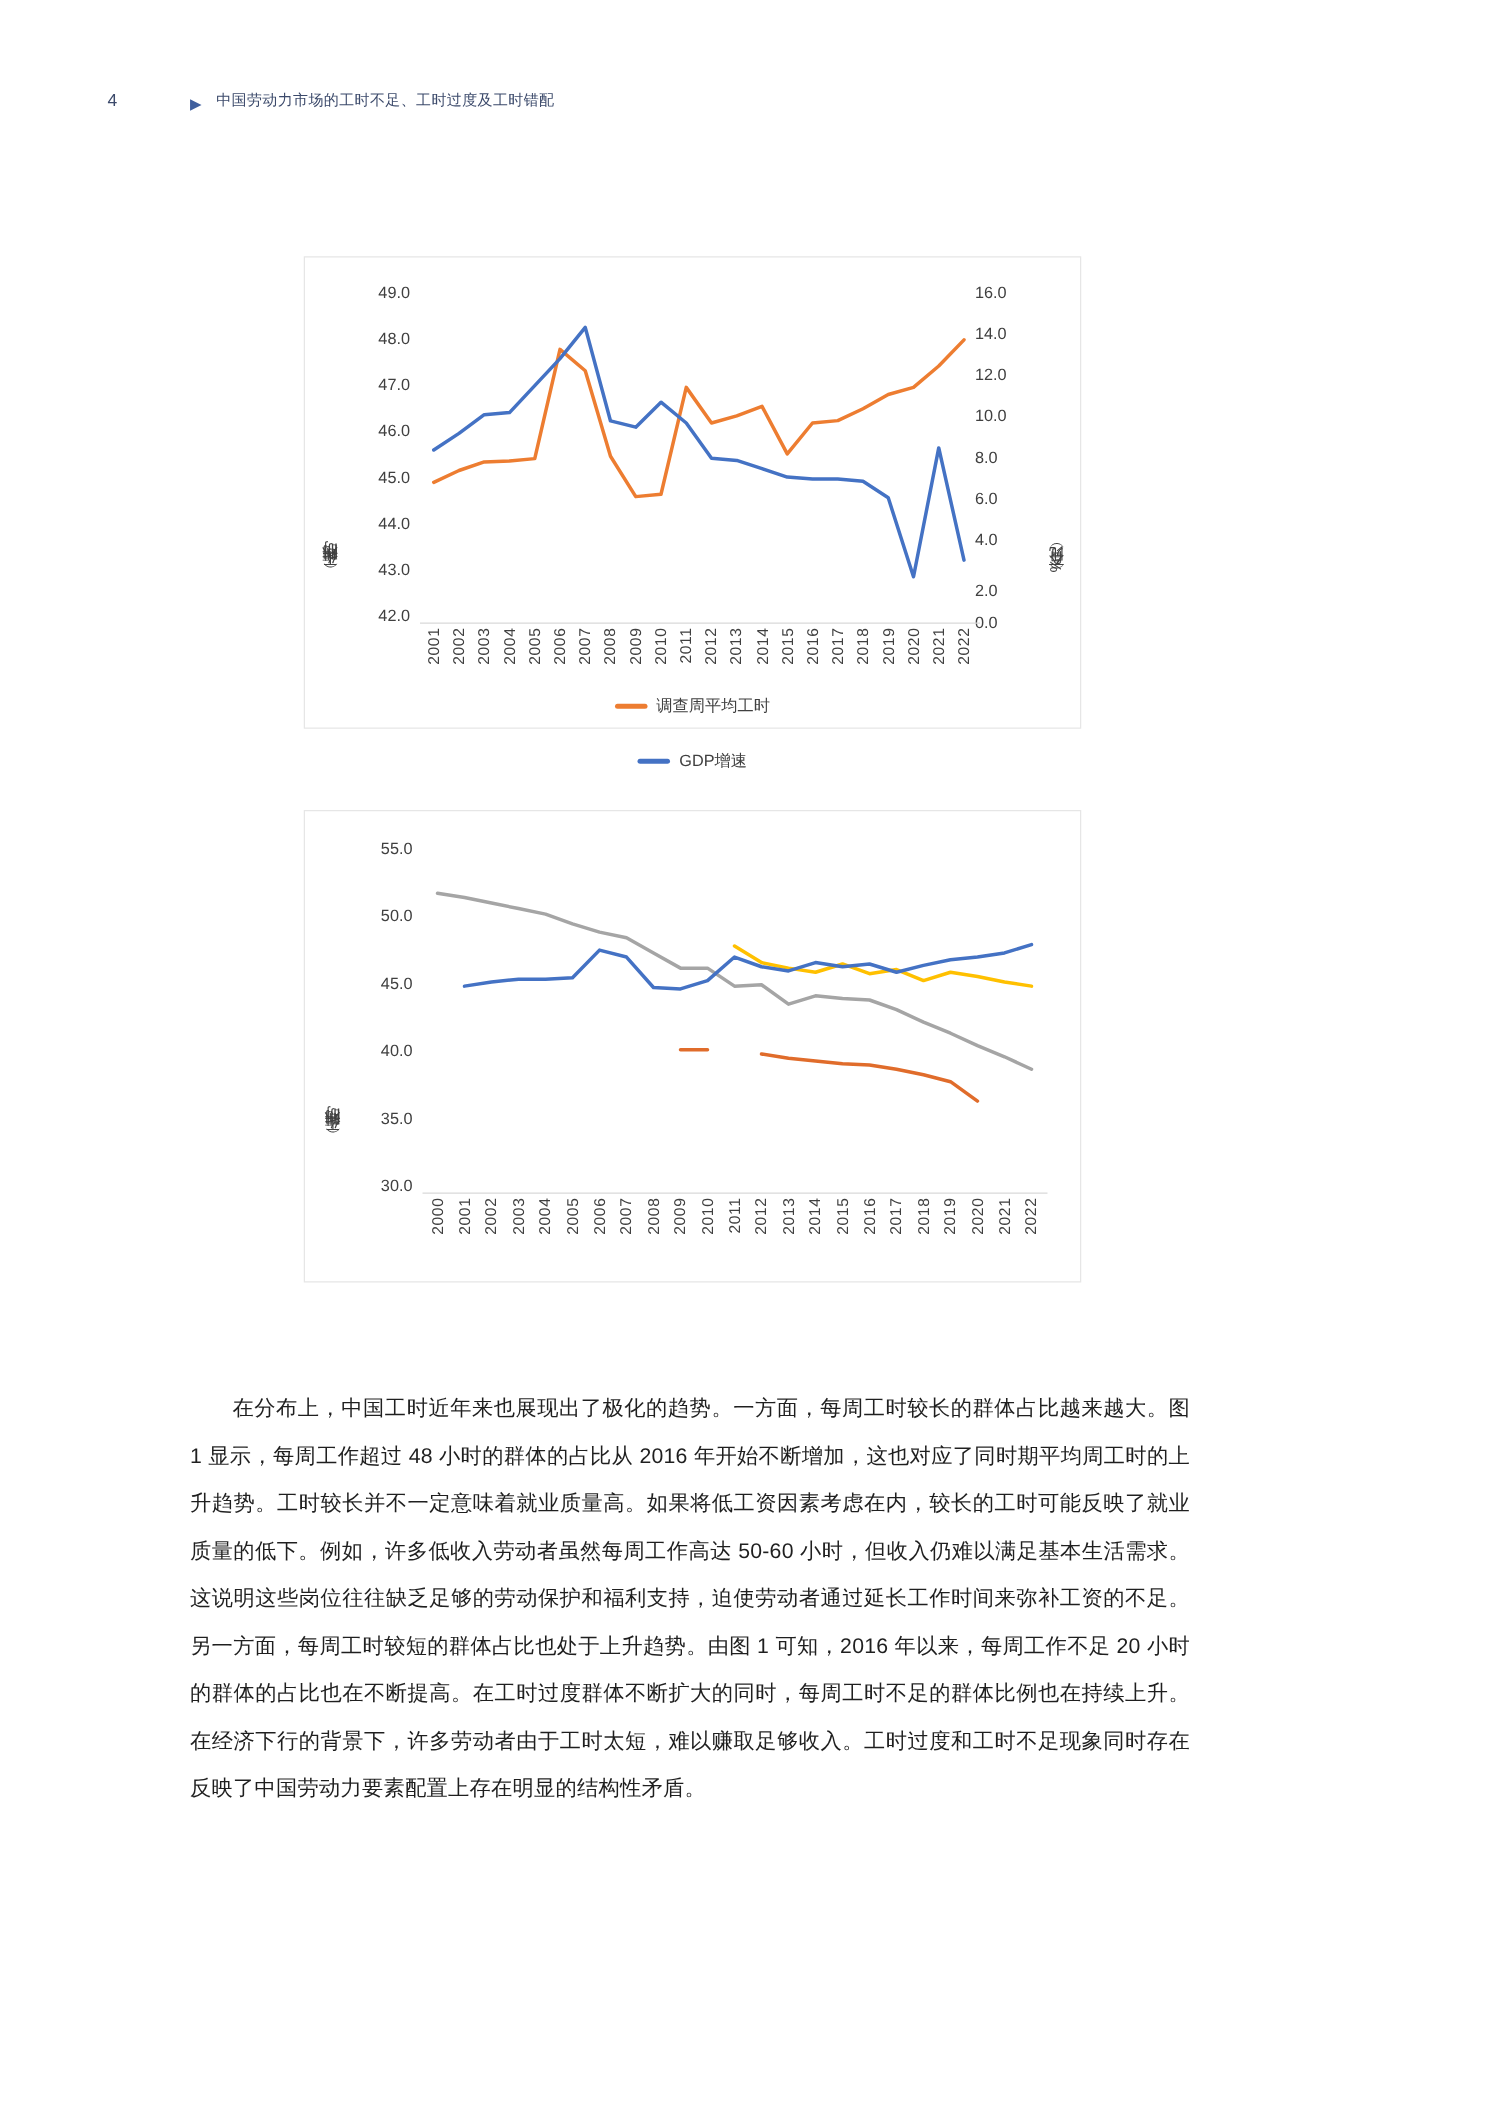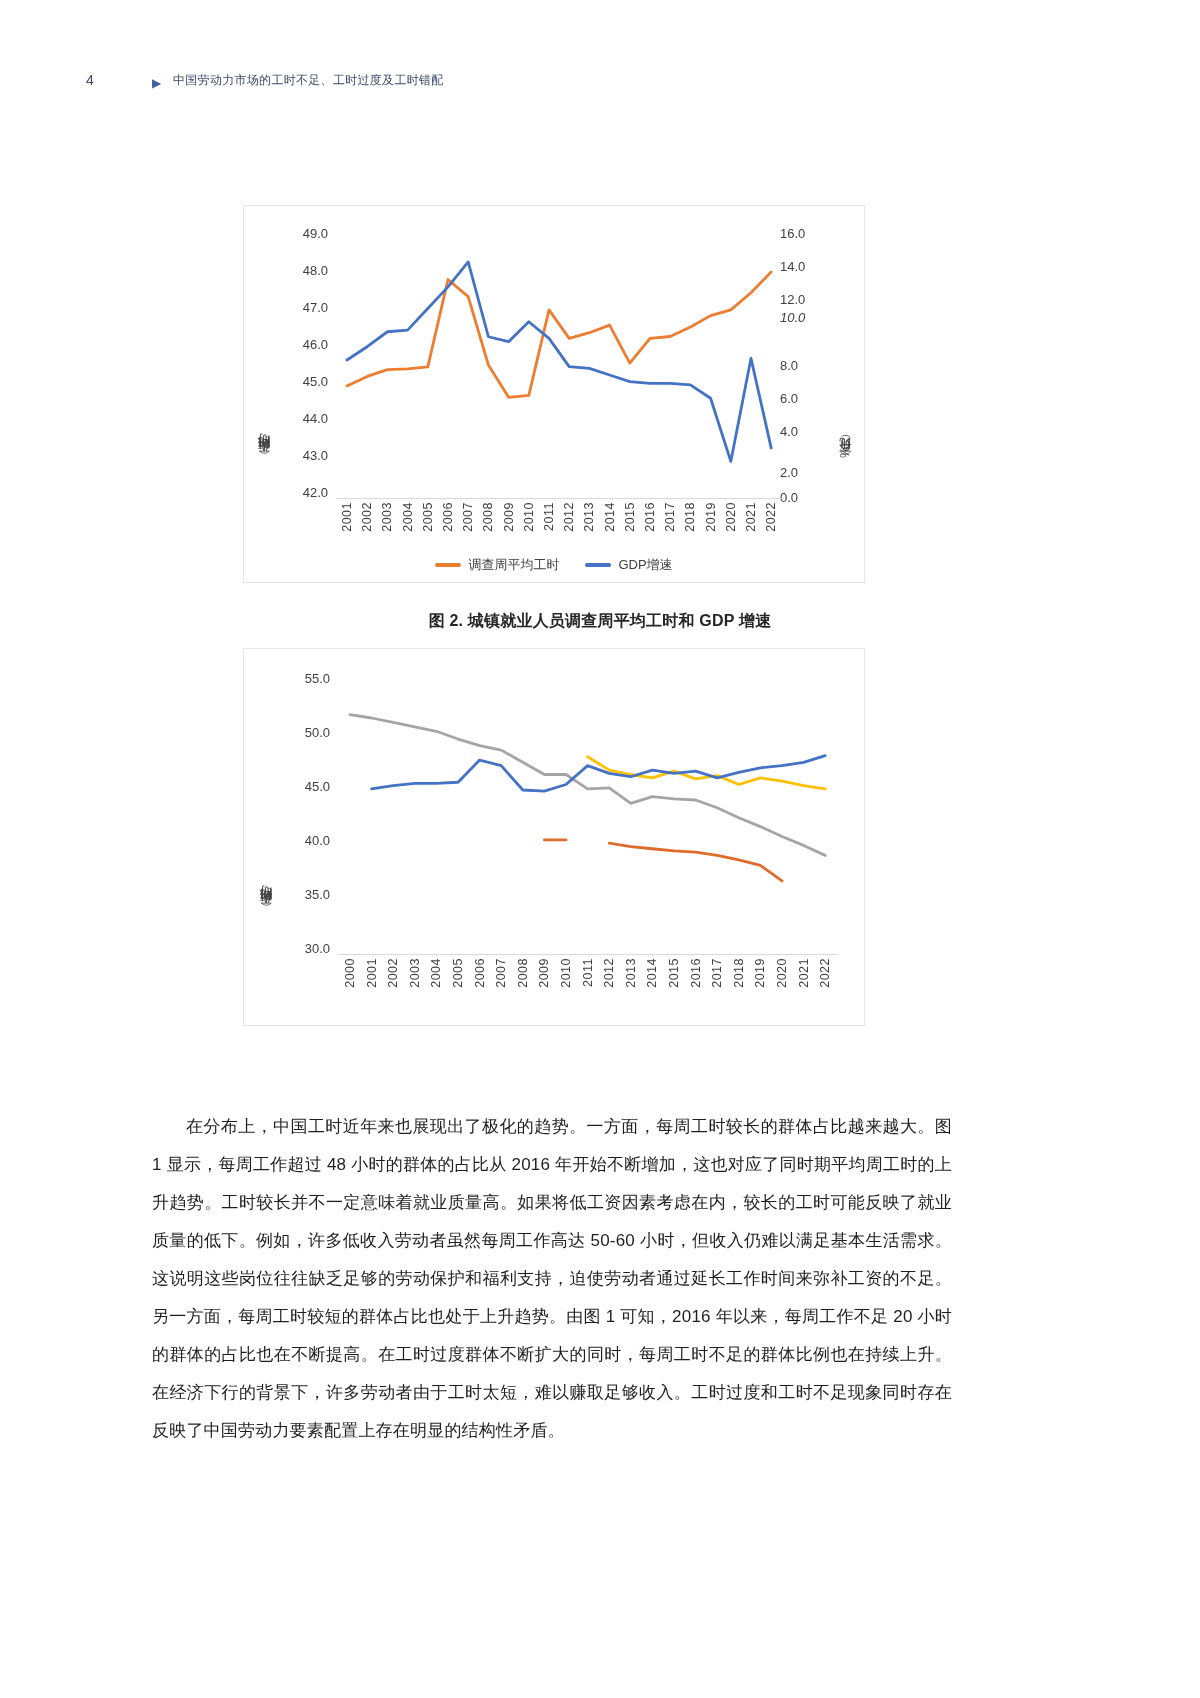--- a/index.html
+++ b/index.html
@@ -106,21 +106,21 @@
       <div class="ytick" style="left:28px; top:94px;  width:56px;">47.0</div>
       <div class="ytick" style="left:28px; top:131px; width:56px;">46.0</div>
       <div class="ytick" style="left:28px; top:168px; width:56px;">45.0</div>
       <div class="ytick" style="left:28px; top:205px; width:56px;">44.0</div>
       <div class="ytick" style="left:28px; top:242px; width:56px;">43.0</div>
       <div class="ytick" style="left:28px; top:279px; width:56px;">42.0</div>
 
       <div class="ytick r" style="right:28px; top:20px;  width:56px;">16.0</div>
       <div class="ytick r" style="right:28px; top:53px;  width:56px;">14.0</div>
       <div class="ytick r" style="right:28px; top:86px;  width:56px;">12.0</div>
-      <div class="ytick r" style="right:28px; top:104px; width:56px;font-style:italic;">10.0</div>
+      <div class="ytick r" style="right:28px; top:119px; width:56px;">10.0</div>
       <div class="ytick r" style="right:28px; top:152px; width:56px;">8.0</div>
       <div class="ytick r" style="right:28px; top:185px; width:56px;">6.0</div>
       <div class="ytick r" style="right:28px; top:218px; width:56px;">4.0</div>
       <div class="ytick r" style="right:28px; top:259px; width:56px;">2.0</div>
       <div class="ytick r" style="right:28px; top:284px; width:56px;">0.0</div>
 
       <div class="axisline" style="left:92px; top:292px; width:448px;"></div>
 
       <svg class="lines" width="622" height="378" viewBox="0 0 622 378">
         <g id="fig2-g">
@@ -147,34 +147,33 @@
           <div class="xtick" style="left: 378.8px; top: 296px;">2015</div>
           <div class="xtick" style="left: 399px; top: 296px;">2016</div>
           <div class="xtick" style="left: 419.2px; top: 296px;">2017</div>
           <div class="xtick" style="left: 439.4px; top: 296px;">2018</div>
           <div class="xtick" style="left: 459.6px; top: 296px;">2019</div>
           <div class="xtick" style="left: 479.8px; top: 296px;">2020</div>
           <div class="xtick" style="left: 500px; top: 296px;">2021</div>
           <div class="xtick" style="left: 520.2px; top: 296px;">2022</div>
         </div>
 
-      <div class="legend" style="left:0; top:350px;">
+      <div class="legend" style="left:0; top:350px;flex-direction:column;">
         <div class="item">
           <span class="swatch" style="background:#ED7D31"></span>
           <span class="ltxt">调查周平均工时</span>
         </div>
         <div class="item">
           <span class="swatch" style="background:#4472C4"></span>
           <span class="ltxt">GDP增速</span>
         </div>
       </div>
     </div>
   </div>
 
-  <div class="figcaption" id="cap2">图 2. 城镇就业人员调查周平均工时和 GDP 增速</div>
 
   <div class="figbox" id="fig3box">
     <div class="chart">
 
       <div class="ylab-left" style="left:14px; top:90px; height:175px;">工作时间（小时）</div>
 
       <div class="ytick" style="left:30px; top:22px;  width:56px;">55.0</div>
       <div class="ytick" style="left:30px; top:76px;  width:56px;">50.0</div>
       <div class="ytick" style="left:30px; top:130px; width:56px;">45.0</div>
       <div class="ytick" style="left:30px; top:184px; width:56px;">40.0</div>

